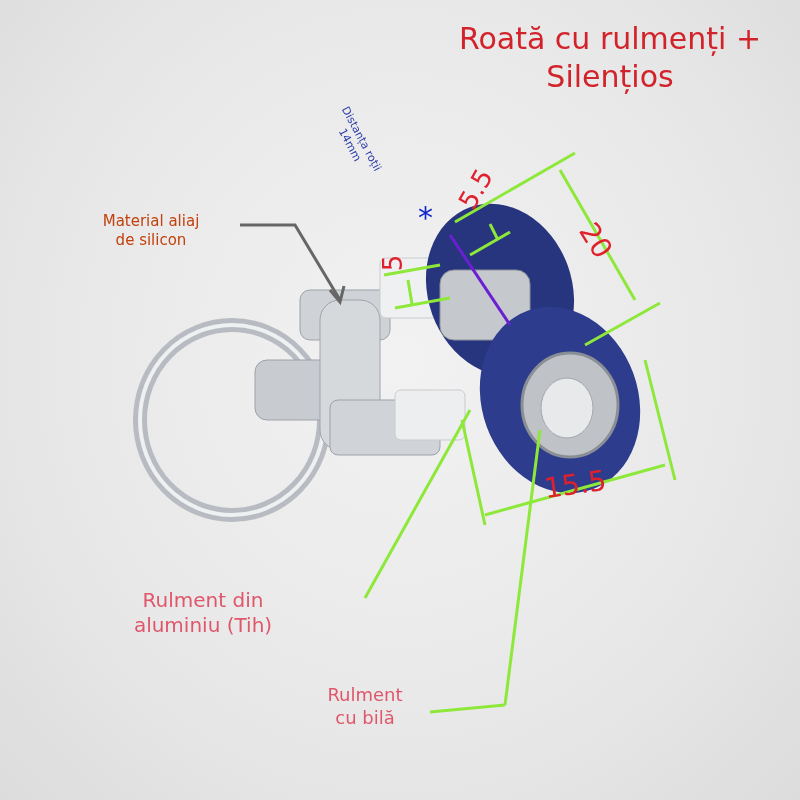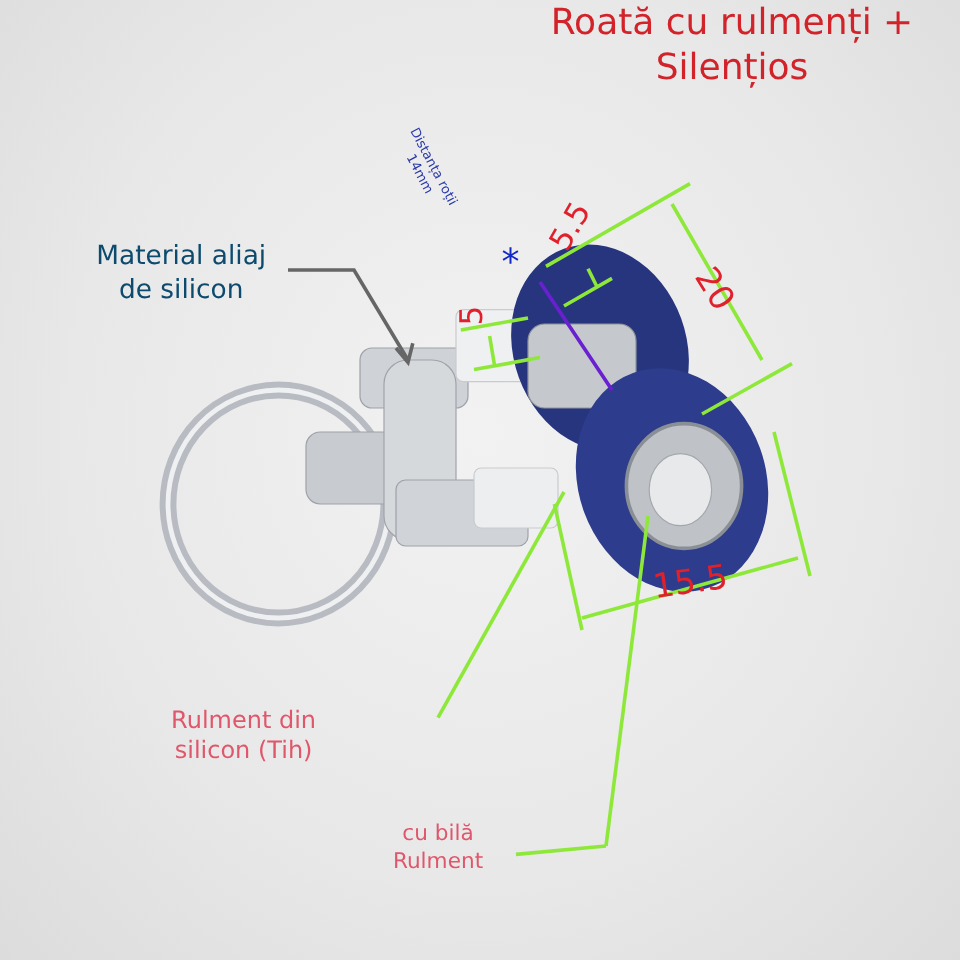--- a/index.html
+++ b/index.html
@@ -1,20 +1,20 @@
 <!DOCTYPE html>
 <html><head>
 <meta charset="utf-8">
 <style>
   html,body{margin:0;padding:0;}
   body{width:800px;height:800px;overflow:hidden;background:#e9e9ea;position:relative;font-family:"DejaVu Sans",sans-serif;}
   .bg{position:absolute;left:0;top:0;width:800px;height:800px;background:radial-gradient(ellipse at 50% 45%,#f2f2f3 0%,#e8e8e9 60%,#dcdcdd 100%);}
   .label{position:absolute;text-align:center;line-height:1.25;}
-  #title{left:430px;top:0;width:360px;font-size:30px;color:#d2232a;}
-  #alu{left:66px;top:200px;width:170px;font-size:22px;color:#0c4a6e;}
+  #title{left:430px;top:20px;width:360px;font-size:30px;color:#d2232a;}
+  #alu{left:66px;top:212px;width:170px;font-size:15px;color:#c2410c;}
   #silicon{left:108px;top:588px;width:190px;font-size:20px;color:#e0566a;}
   #bearing{left:300px;top:684px;width:130px;font-size:18px;color:#e0566a;}
   .dim{position:absolute;color:#e0202a;font-size:26px;}
   #d55{left:455px;top:174px;transform:rotate(-60deg);}
   #d5{left:385px;top:248px;transform:rotate(-90deg);}
   #d20{left:578px;top:224px;transform:rotate(58deg);font-size:28px;}
   #d155{left:544px;top:468px;font-size:28px;transform:rotate(-8deg);}
   #dist{position:absolute;left:346px;top:96px;font-size:11px;color:#2a3aa8;transform:rotate(62deg);transform-origin:left top;line-height:1.2;text-align:center;width:90px;}
   svg{position:absolute;left:0;top:0;}
 </style>
@@ -71,26 +71,26 @@
   <div>Silențios</div>
 </div>
 
 <div id="alu" class="label">
   <div>Material aliaj</div>
   <div>de silicon</div>
 </div>
 
 <div id="silicon" class="label">
   <div>Rulment din</div>
-  <div>silicon (Tih)</div>
+  <div>aluminiu (Tih)</div>
 </div>
 
 <div id="bearing" class="label">
+  <div>Rulment</div>
   <div>cu bilă</div>
-  <div>Rulment</div>
 </div>
 
 <div id="dist">
   <div>Distanța roții</div>
   <div>14mm</div>
 </div>
 
 <div id="d55" class="dim">5.5</div>
 <div id="d5" class="dim">5</div>
 <div id="d20" class="dim">20</div>

